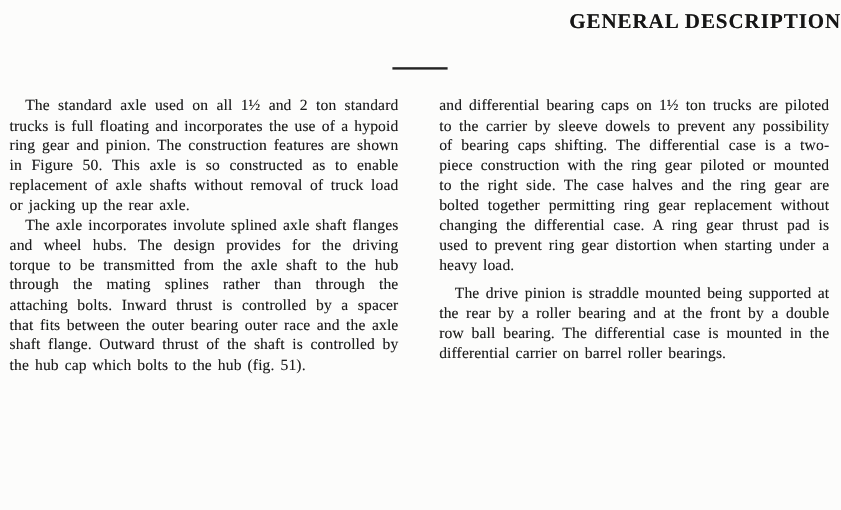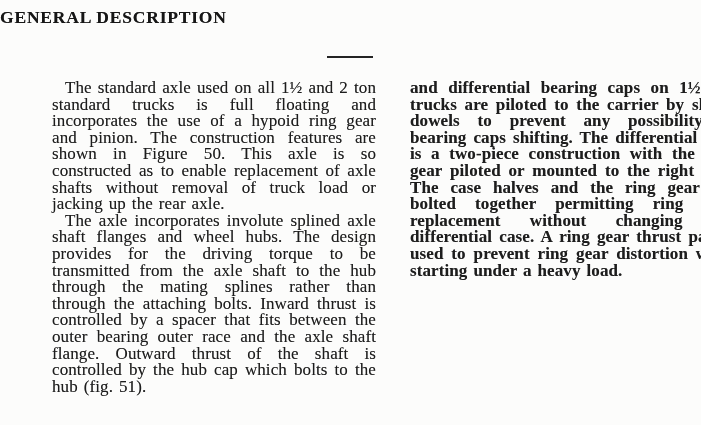--- a/index.html
+++ b/index.html
@@ -18,54 +18,52 @@
   .page {
     position: absolute;
     inset: 0;
   }
   .title {
     position: absolute;
     top: 7px;
     left: 0;
     width: 100%;
     margin: 0;
-    text-align: left;
+    text-align: right;
     font-size: 17.5px;
     font-weight: 700;
     letter-spacing: 0.8px;
     color: #161616;
     text-shadow: 0 0 0.5px rgba(0,0,0,0.55);
   }
   .divider {
     position: absolute;
     top: 56px;
     left: 327px;
     width: 46px;
     height: 2px;
     background: #242424;
   }
   .col {
     position: absolute;
     top: 80px;
-    font-size: 17px;
+    font-size: 13px;
     line-height: 16.6px;
     text-align: justify;
     word-spacing: 1.6px;
     letter-spacing: 0.1px;
     text-shadow: 0 0 0.4px rgba(0,0,0,0.4);
-    margin-left: 44px;
   }
   .col-left {
     left: 8px;
     width: 324px;
   }
   .col-right {
     left: 366px;
     width: 325px;
-    font-weight: bold;
   }
   .col p {
     margin: 0;
   }
   .col p.indent {
     text-indent: 13px;
   }
   .col p.spaced {
     margin-top: 7px;
   }
@@ -79,15 +77,16 @@
 
   <div class="divider"></div>
 
   <div class="col col-left">
     <p class="indent">The standard axle used on all 1½ and 2 ton standard trucks is full floating and incorporates the use of a hypoid ring gear and pinion. The construction features are shown in Figure 50. This axle is so constructed as to enable replacement of axle shafts without removal of truck load or jacking up the rear axle.</p>
     <p class="indent">The axle incorporates involute splined axle shaft flanges and wheel hubs. The design provides for the driving torque to be transmitted from the axle shaft to the hub through the mating splines rather than through the attaching bolts. Inward thrust is controlled by a spacer that fits between the outer bearing outer race and the axle shaft flange. Outward thrust of the shaft is controlled by the hub cap which bolts to the hub (fig. 51).</p>
   </div>
 
   <div class="col col-right">
     <p>and differential bearing caps on 1½ ton trucks are piloted to the carrier by sleeve dowels to prevent any possibility of bearing caps shifting. The differential case is a two-piece construction with the ring gear piloted or mounted to the right side. The case halves and the ring gear are bolted together permitting ring gear replacement without changing the differential case. A ring gear thrust pad is used to prevent ring gear distortion when starting under a heavy load.</p>
+    <p class="indent spaced">The drive pinion is straddle mounted being supported at the rear by a roller bearing and at the front by a double row ball bearing. The differential case is mounted in the differential carrier on barrel roller bearings.</p>
   </div>
 
 </div>
 
 </body></html>

